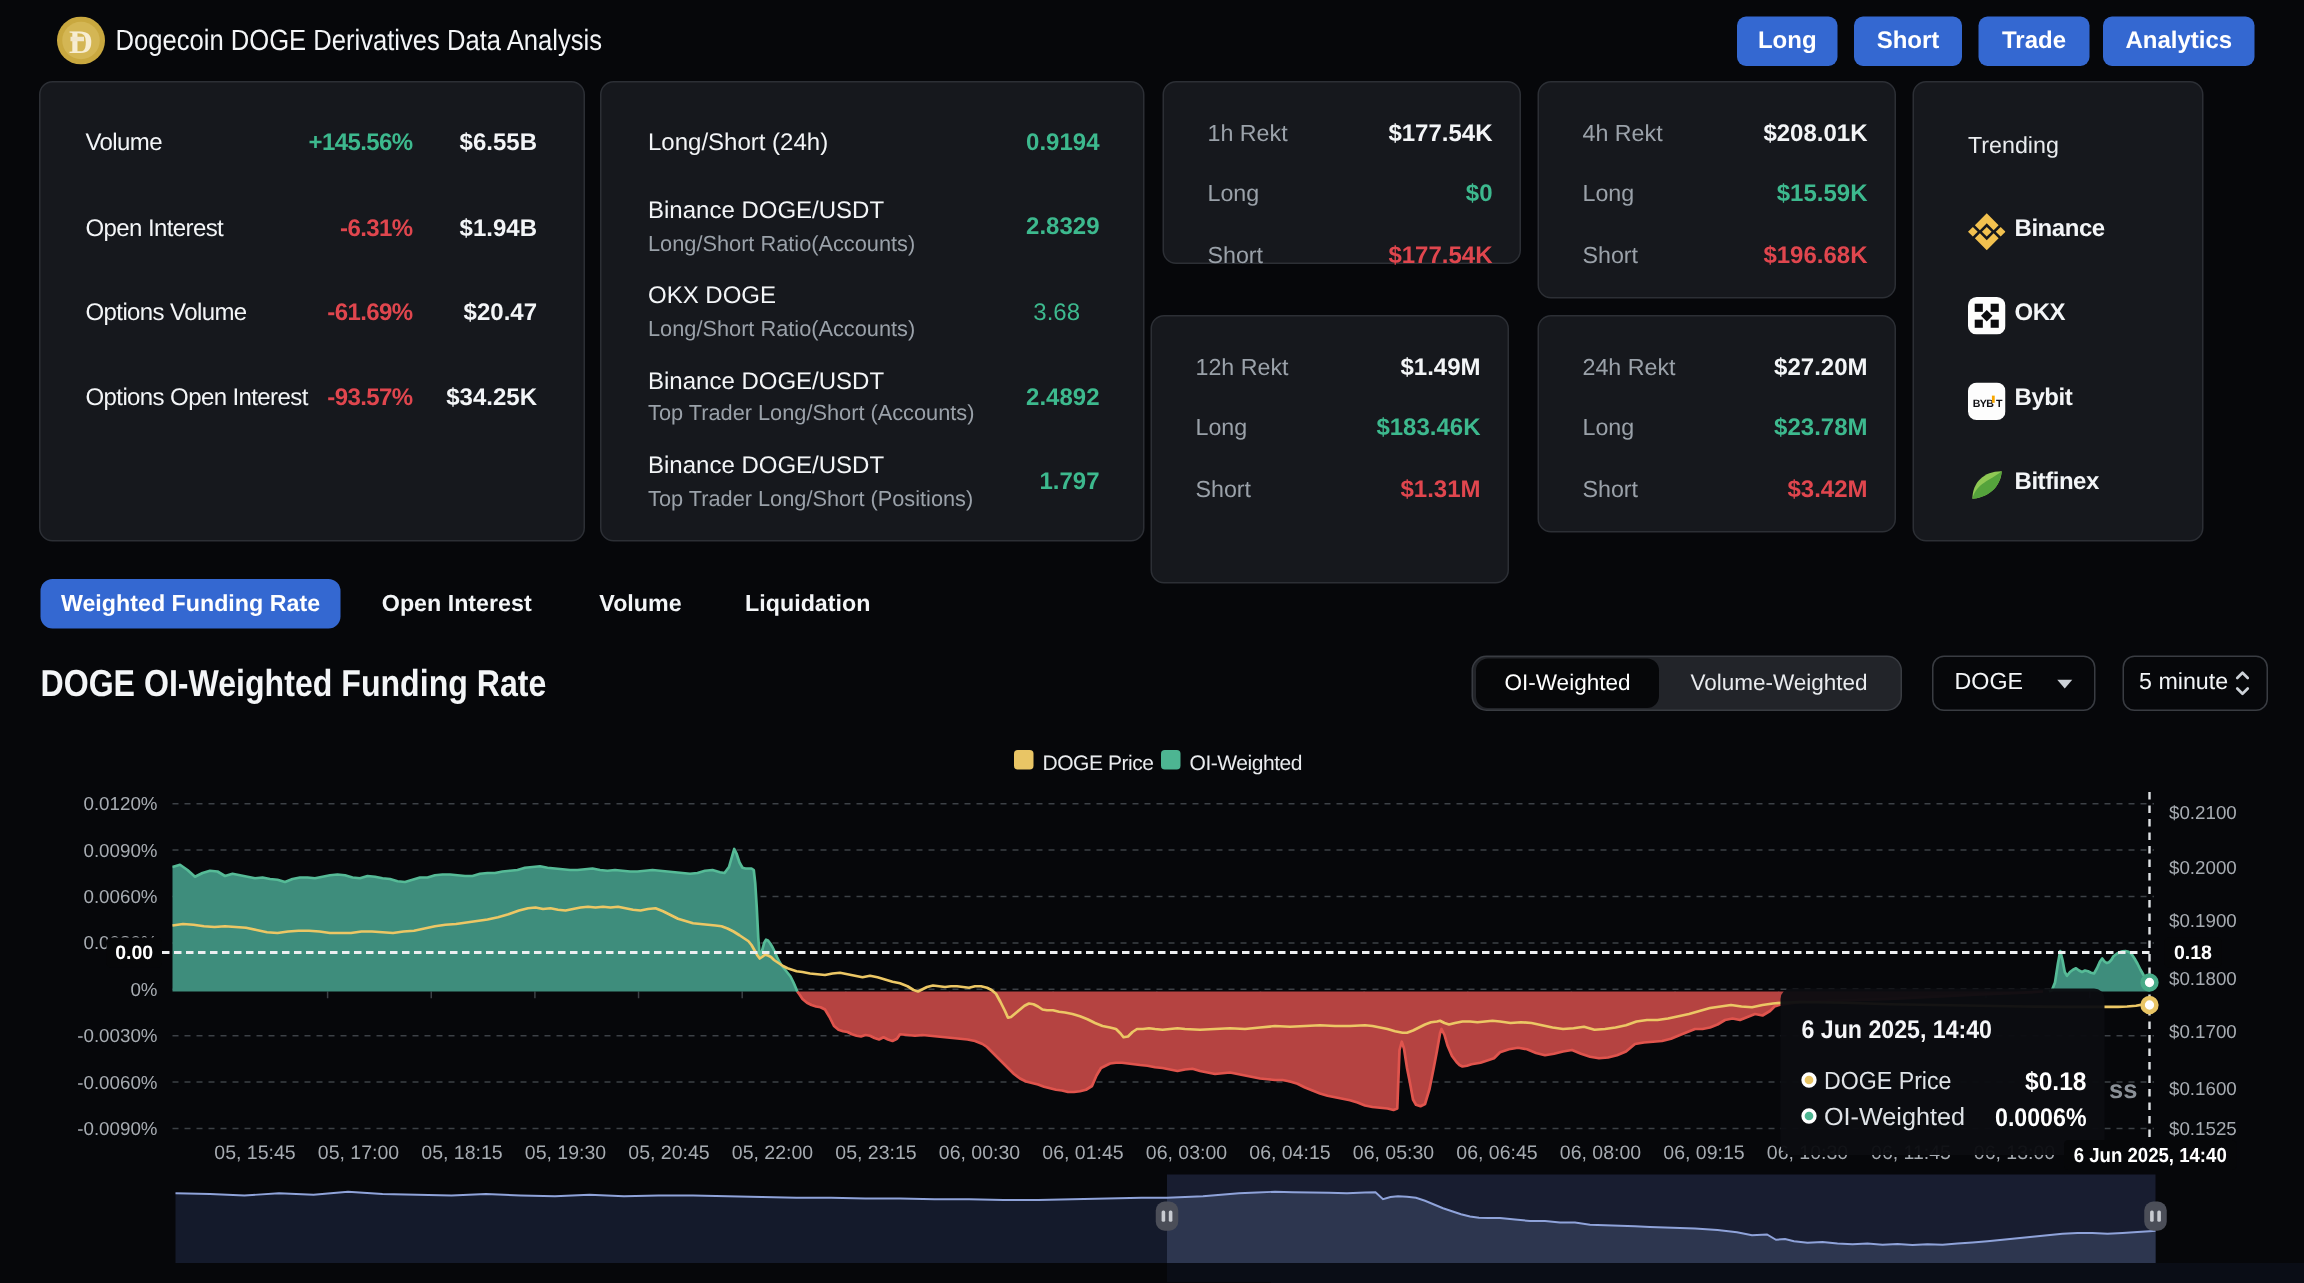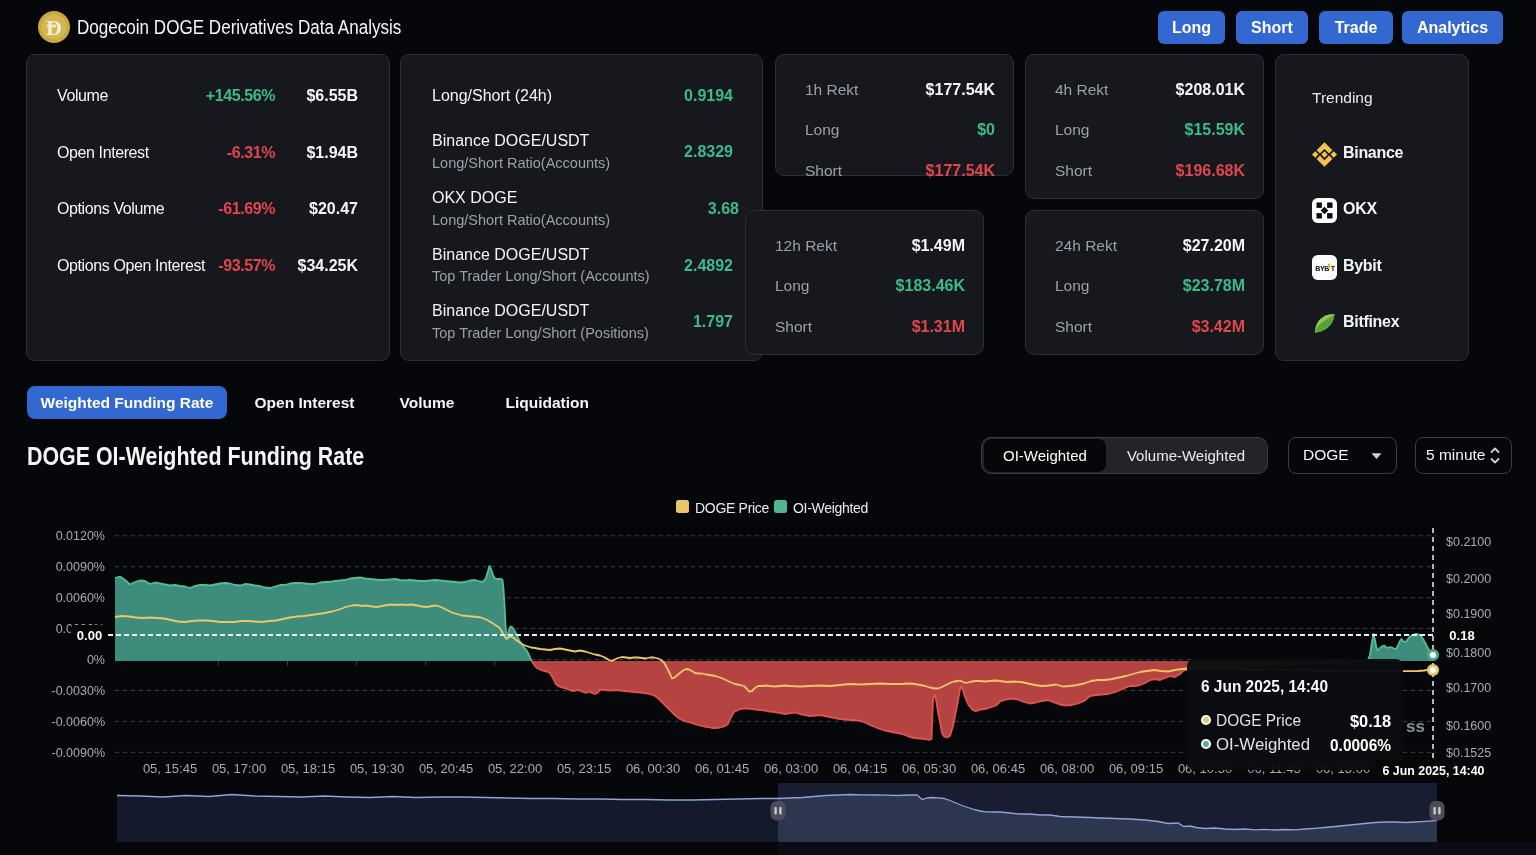--- a/index.html
+++ b/index.html
@@ -42,21 +42,21 @@
 <div class="abs w" style="right:31px;top:202px;font-size:16px;font-weight:700">$34.25K</div>
 </div>
 <div class="card" style="left:400px;top:54px;width:363px;height:307px">
 <div class="abs w" style="left:31px;top:32px;font-size:16px;font-weight:500">Long/Short (24h)</div>
 <div class="abs grn" style="right:29px;top:32px;font-size:16px;font-weight:600">0.9194</div>
 <div class="abs w" style="left:31px;top:77px;font-size:16px;font-weight:500">Binance DOGE/USDT</div>
 <div class="abs lbl" style="left:31px;top:99.5px;font-size:14.5px">Long/Short Ratio(Accounts)</div>
 <div class="abs grn" style="right:29px;top:88px;font-size:16px;font-weight:600">2.8329</div>
 <div class="abs w" style="left:31px;top:134px;font-size:16px;font-weight:500">OKX DOGE</div>
 <div class="abs lbl" style="left:31px;top:156.5px;font-size:14.5px">Long/Short Ratio(Accounts)</div>
-<div class="abs grn" style="right:23px;top:145px;font-size:16px;font-weight:700">3.68</div>
+<div class="abs grn" style="right:42px;top:145px;font-size:16px;font-weight:400">3.68</div>
 <div class="abs w" style="left:31px;top:190.8px;font-size:16px;font-weight:500">Binance DOGE/USDT</div>
 <div class="abs lbl" style="left:31px;top:213.3px;font-size:14.5px">Top Trader Long/Short (Accounts)</div>
 <div class="abs grn" style="right:29px;top:201.8px;font-size:16px;font-weight:600">2.4892</div>
 <div class="abs w" style="left:31px;top:247.3px;font-size:16px;font-weight:500">Binance DOGE/USDT</div>
 <div class="abs lbl" style="left:31px;top:269.8px;font-size:14.5px">Top Trader Long/Short (Positions)</div>
 <div class="abs grn" style="right:29px;top:258.3px;font-size:16px;font-weight:600">1.797</div>
 </div>
 <div class="card" style="left:775px;top:54px;width:239px;height:122px">
 <div class="abs lbl" style="left:29px;top:26px;font-size:15.5px">1h Rekt</div>
 <div class="abs w" style="right:18px;top:26px;font-size:16px;font-weight:700">$177.54K</div>
@@ -66,21 +66,21 @@
 <div class="abs red" style="right:18px;top:107px;font-size:16px;font-weight:600">$177.54K</div>
 </div>
 <div class="card" style="left:1025px;top:54px;width:239px;height:145px">
 <div class="abs lbl" style="left:29px;top:26px;font-size:15.5px">4h Rekt</div>
 <div class="abs w" style="right:18px;top:26px;font-size:16px;font-weight:700">$208.01K</div>
 <div class="abs lbl" style="left:29px;top:66px;font-size:15.5px">Long</div>
 <div class="abs grn" style="right:18px;top:66px;font-size:16px;font-weight:600">$15.59K</div>
 <div class="abs lbl" style="left:29px;top:107px;font-size:15.5px">Short</div>
 <div class="abs red" style="right:18px;top:107px;font-size:16px;font-weight:600">$196.68K</div>
 </div>
-<div class="card" style="left:745px;top:210px;width:239px;height:145px">
+<div class="card" style="left:767px;top:210px;width:239px;height:179px">
 <div class="abs lbl" style="left:29px;top:26px;font-size:15.5px">12h Rekt</div>
 <div class="abs w" style="right:18px;top:26px;font-size:16px;font-weight:700">$1.49M</div>
 <div class="abs lbl" style="left:29px;top:66px;font-size:15.5px">Long</div>
 <div class="abs grn" style="right:18px;top:66px;font-size:16px;font-weight:600">$183.46K</div>
 <div class="abs lbl" style="left:29px;top:107px;font-size:15.5px">Short</div>
 <div class="abs red" style="right:18px;top:107px;font-size:16px;font-weight:600">$1.31M</div>
 </div>
 <div class="card" style="left:1025px;top:210px;width:239px;height:145px">
 <div class="abs lbl" style="left:29px;top:26px;font-size:15.5px">24h Rekt</div>
 <div class="abs w" style="right:18px;top:26px;font-size:16px;font-weight:700">$27.20M</div>
@@ -122,21 +122,21 @@
 <div class="abs" style="left:36px;top:256px"><svg width="25" height="25" viewBox="0 0 24 24">
 <path d="M2.8 20.6 C2.8 10 10.5 2.8 21.6 3 C21.4 7.2 19.6 11.6 16 15 C11.8 18.9 6.2 20.5 2.8 20.6 Z" fill="#8fc854"></path>
 <path d="M2.8 20.6 C10.2 20 15.3 16.8 18.2 12.6 C20.3 9.5 21.3 6 21.6 3 C13.8 9.3 5.8 10.3 2.8 20.6 Z" fill="#55a33c"></path>
 </svg></div>
 <div class="abs w" style="left:67px;top:258px;font-size:16px;font-weight:700;letter-spacing:-.3px">Bitfinex</div>
 </div>
 
 <div class="btn" style="left:27px;top:386px;width:200px;height:33px;font-size:15.5px;border-radius:8px">Weighted Funding Rate</div>
 <div class="abs w" style="left:234px;top:394px;width:141px;text-align:center;font-size:15.5px;font-weight:700;white-space:nowrap">Open Interest</div>
 <div class="abs w" style="left:392px;top:394px;width:70px;text-align:center;white-space:nowrap;font-size:15.5px;font-weight:700">Volume</div>
-<div class="abs w" style="left:488px;top:394px;width:101px;text-align:right;white-space:nowrap;font-size:15.5px;font-weight:700">Liquidation</div>
+<div class="abs w" style="left:488px;top:394px;width:101px;text-align:center;white-space:nowrap;font-size:15.5px;font-weight:700">Liquidation</div>
 <div class="abs w" style="left:27px;top:442px;font-size:25px;font-weight:800;transform:scaleX(.856);transform-origin:left center;white-space:nowrap">DOGE OI-Weighted Funding Rate</div>
 
 <div class="abs" style="left:981px;top:437px;width:287px;height:37px;background:#222429;border:1px solid #393c42;border-radius:10px"></div>
 <div class="abs" style="left:984px;top:439px;width:122px;height:33px;background:#060709;border-radius:8px;display:flex;align-items:center;justify-content:center;color:#fff;font-size:15px;font-weight:500">OI-Weighted</div>
 <div class="abs" style="left:1106px;top:439px;width:160px;height:33px;display:flex;align-items:center;justify-content:center;color:#e9ebee;font-size:15px;font-weight:500">Volume-Weighted</div>
 <div class="abs" style="left:1288px;top:437px;width:109px;height:37px;border:1px solid #393c42;border-radius:8px"></div>
 <div class="abs w" style="left:1303px;top:446px;font-size:15.5px;font-weight:500">DOGE</div>
 <svg class="abs" style="left:1370px;top:452px" width="13" height="8" viewBox="0 0 13 8">
       <path d="M1.5 1.2 L11.5 1.2 L6.5 7Z" fill="#cdd2d8"></path>
     </svg>

